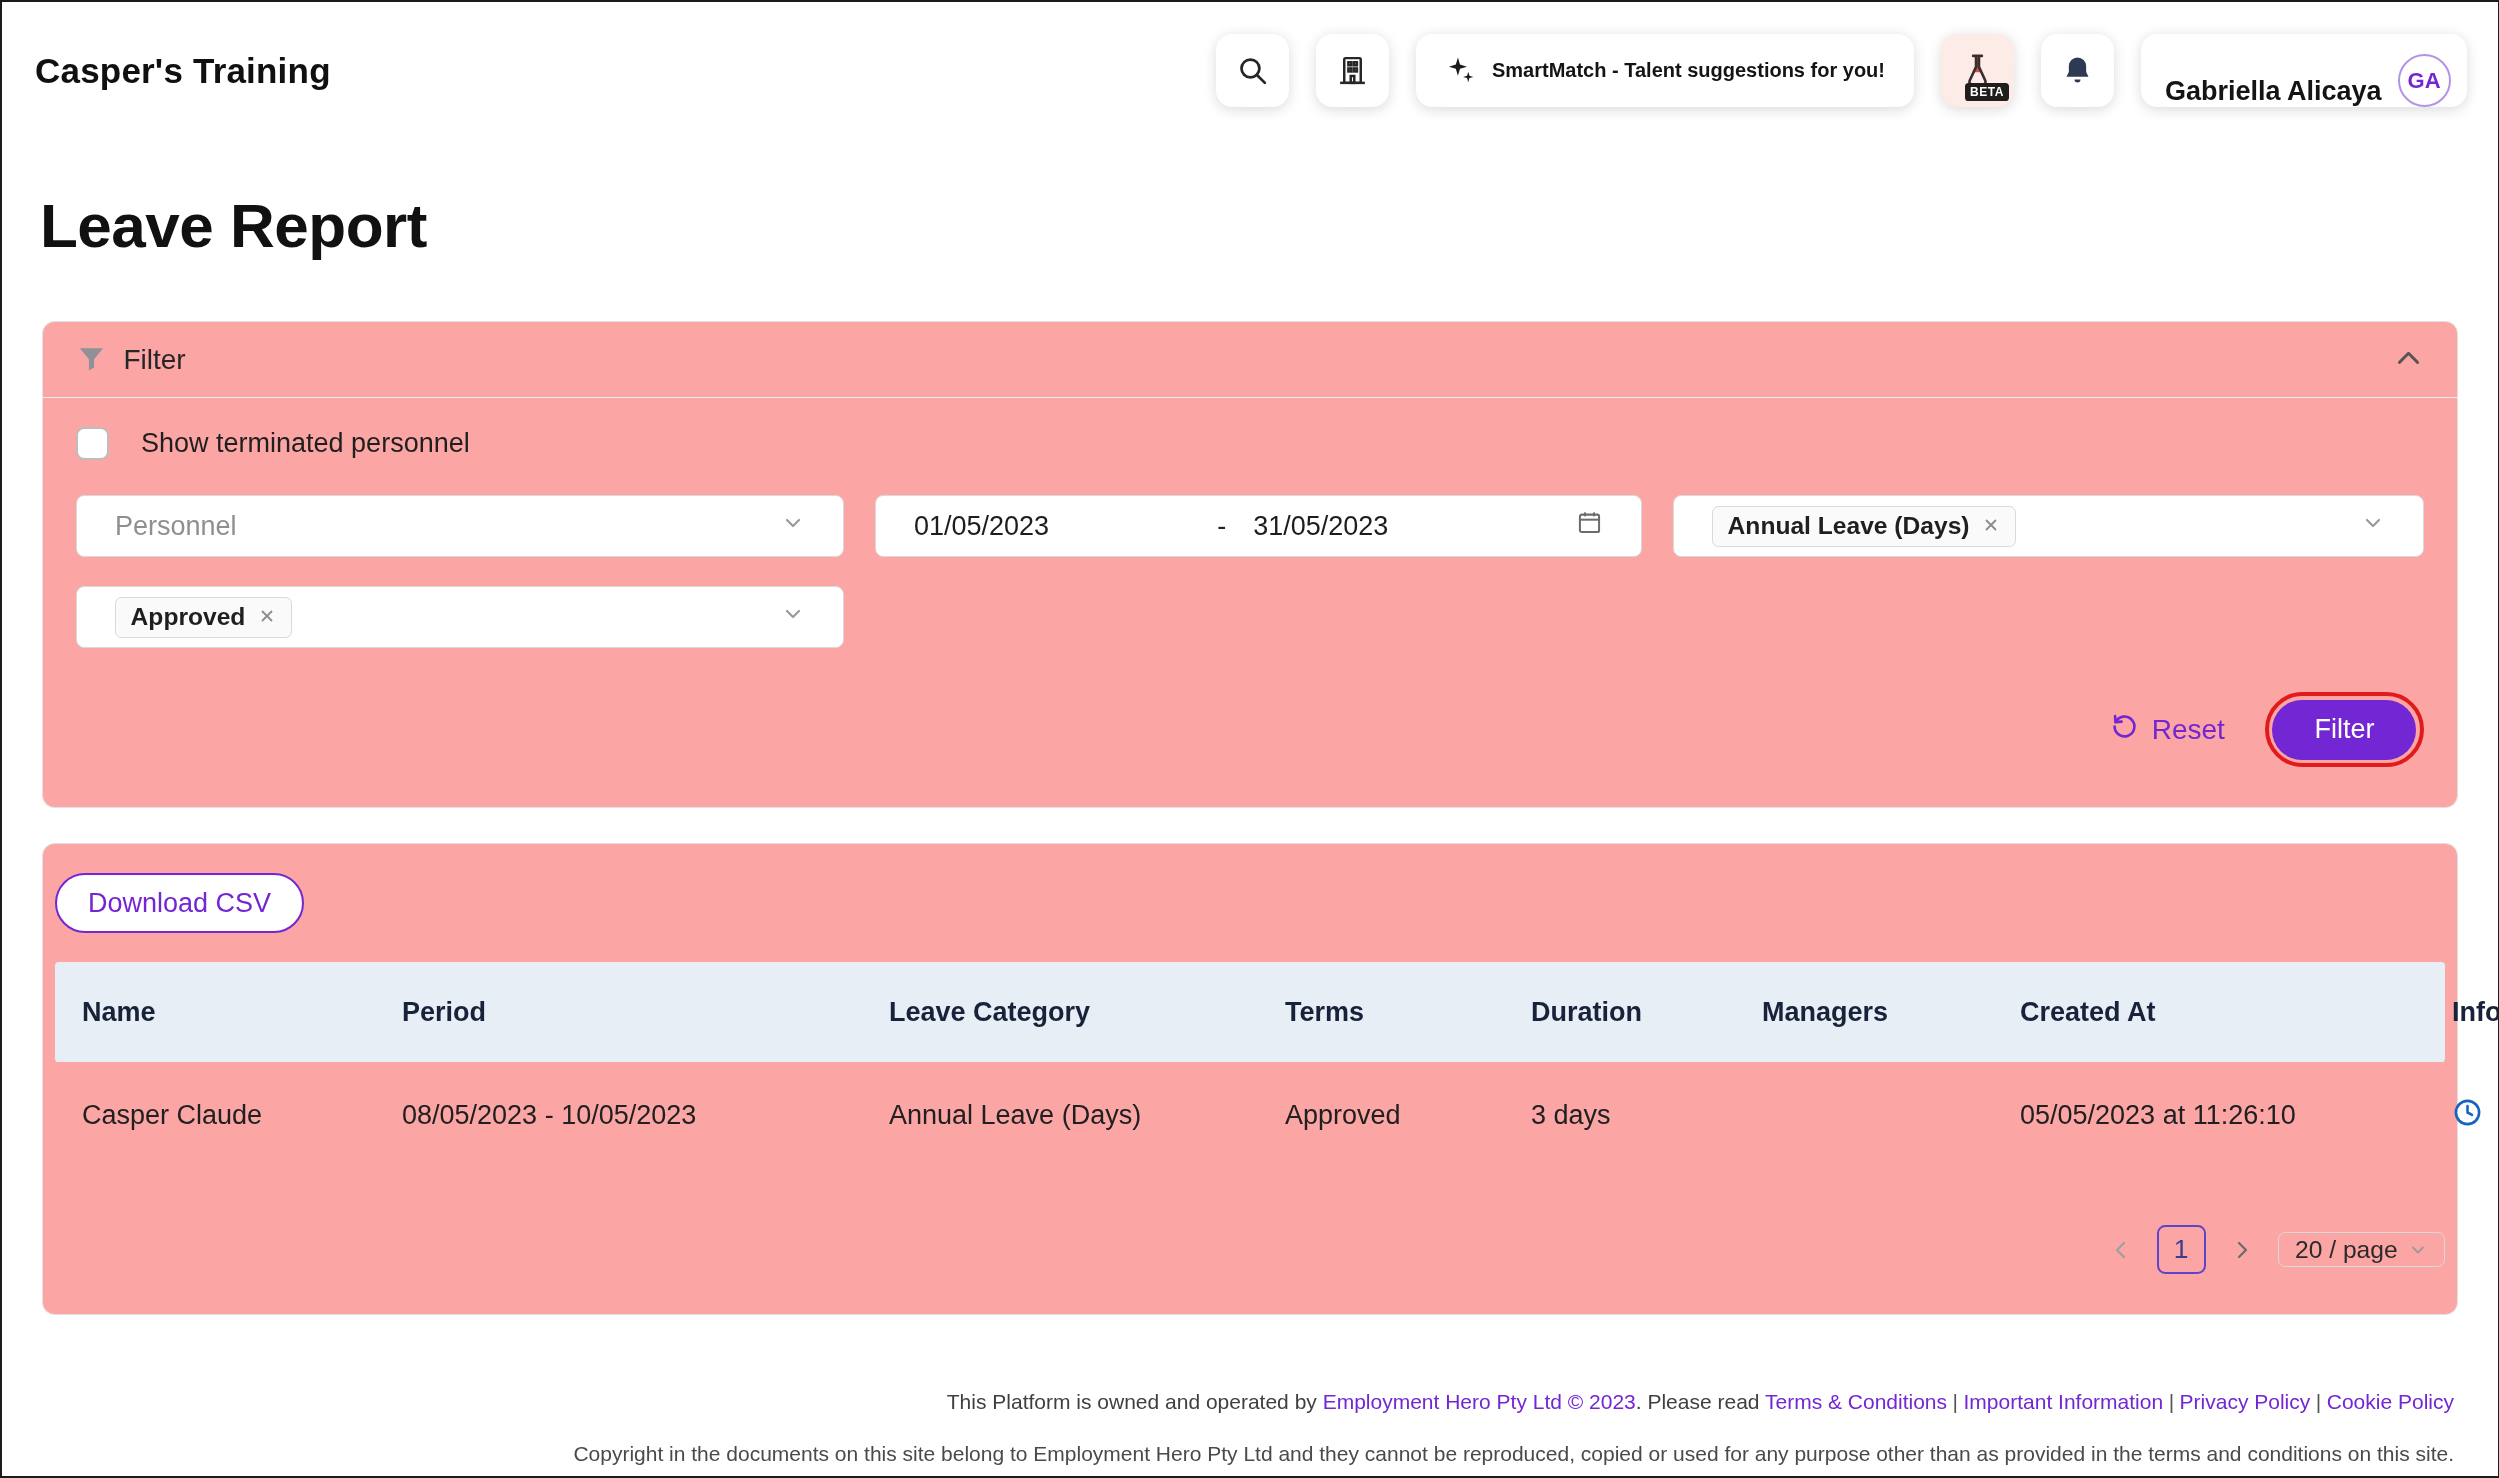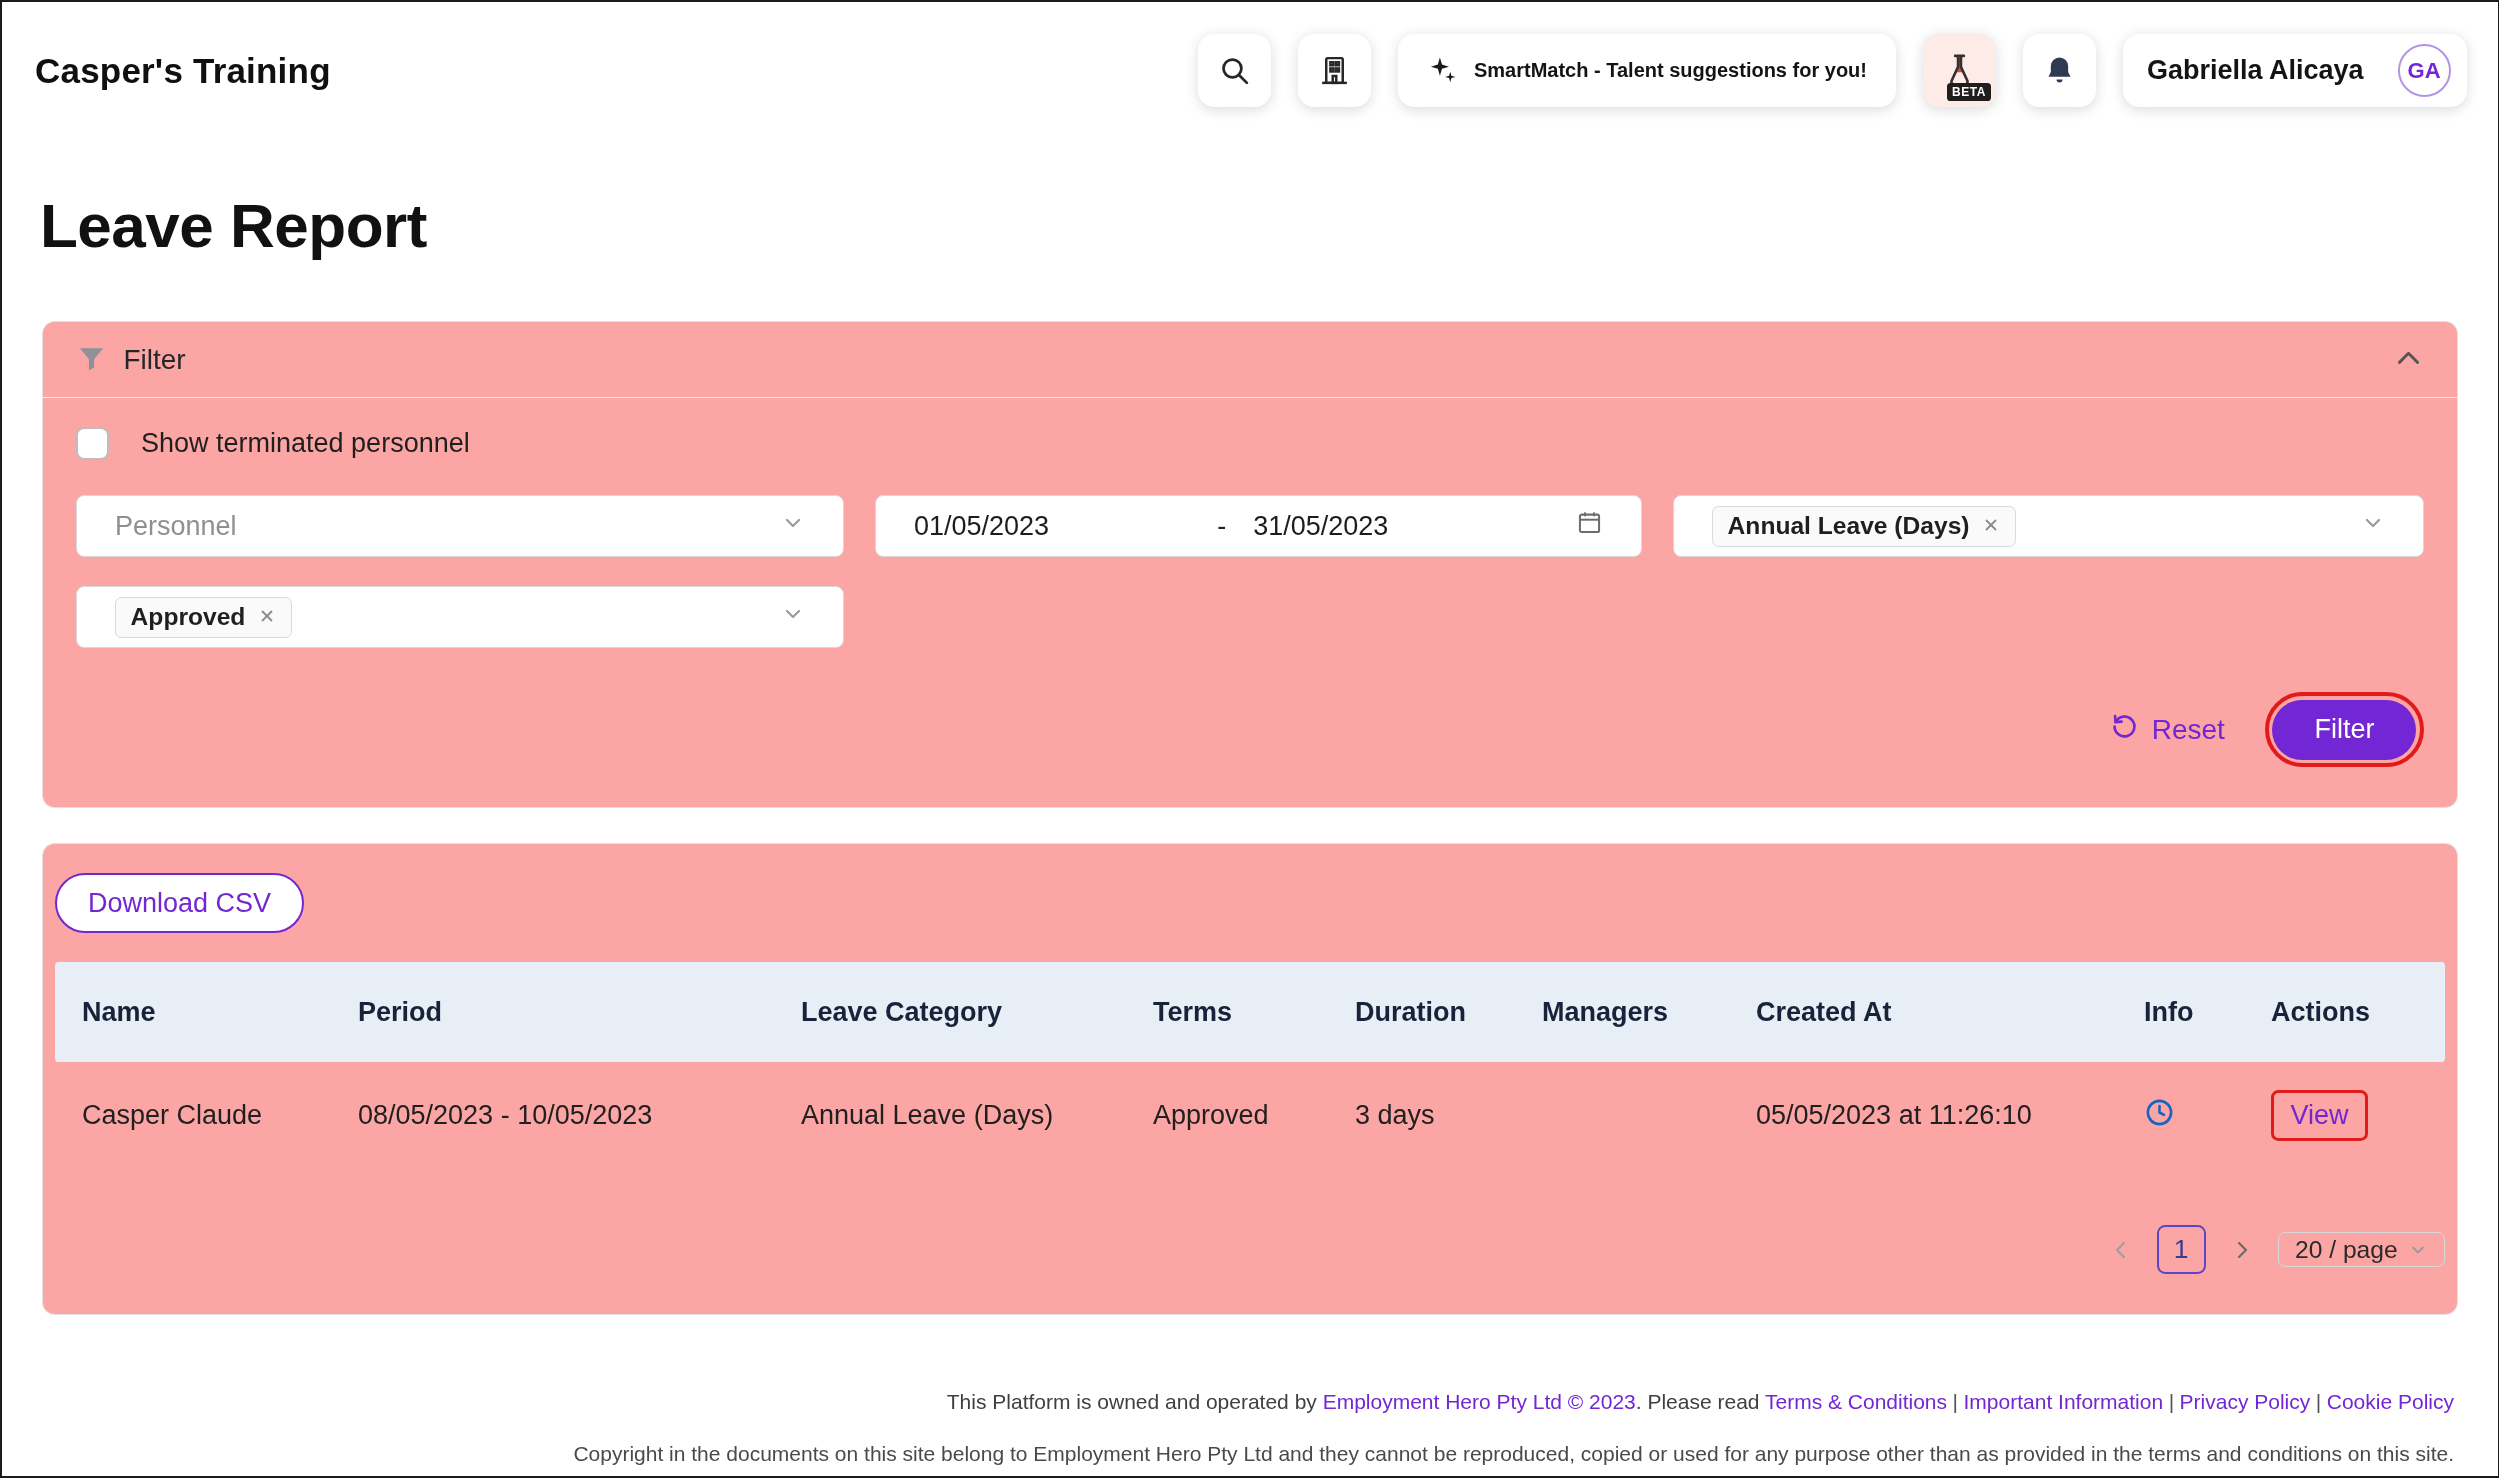--- a/index.html
+++ b/index.html
@@ -9,21 +9,21 @@
 
   
   .topbar { height:137px; display:flex; align-items:center; justify-content:space-between; padding:0 31px 0 33px; }
   .app-title { font-size:35px; font-weight:800; color:#101010; letter-spacing:0.2px; }
   .topbar-right { display:flex; align-items:center; gap:27px; }
   .hbtn { height:73px; min-width:73px; border-radius:16.4px; background:#fff; box-shadow:0 2.7px 12.7px rgba(0,0,0,.14); display:flex; align-items:center; justify-content:center; cursor:pointer; border:none; position:relative; }
   .hbtn svg { display:block; }
   .smartmatch { padding:0 29px; gap:16.4px; font-size:20px; font-weight:700; color:#141414; white-space:nowrap; }
   .labs-btn { background:#fcebe7; }
   .beta-badge { position:absolute; right:4.6px; bottom:6.4px; background:#201d1d; color:#fff; font-size:12px; font-weight:700; padding:1.8px 5.5px; border-radius:3.6px; letter-spacing:0.5px; }
-  .profile { padding:0 16.4px 0 24px; gap:34px; }
+  .profile { padding:0 16.4px 0 24px; gap:16px;align-items:flex-end; }
   .profile-name { font-size:27px; font-weight:700; color:#141414; white-space:nowrap; }
   .avatar { width:53px; height:53px; border-radius:50%; border:2.7px solid #b394e4; color:#7326d3; display:flex; align-items:center; justify-content:center; font-size:22px; font-weight:700; }
 
   
   h1.page-title { margin:51px 0 60px 38px; font-size:62px; font-weight:800; color:#111; letter-spacing:-0.5px; }
 
   
   .card { margin:0 40px; border:1.8px solid #e1e1e1; border-radius:12.7px; background:#fca5a5; }
   .card-header { height:76px; display:flex; align-items:center; padding:0 33px; border-bottom:1.8px solid #ececec; }
   .card-header .ttl { font-size:28px; font-weight:500; color:#262626; margin-left:16.4px; }
@@ -52,21 +52,21 @@
 
   .filter-actions { display:flex; align-items:center; justify-content:flex-end; gap:40px; margin-top:44px; }
   .reset-link { display:flex; align-items:center; gap:12.7px; color:#7326d3; font-size:28px; cursor:pointer; }
   .annotation-box { border:4.6px solid #e11b1b; border-radius:38px; padding:3.6px; }
   .filter-btn { height:60px; padding:0 42px; border:none; border-radius:30px; background:#7326d3; color:#fff; font-size:27px; font-weight:500; cursor:pointer; font-family:inherit; }
 
   
   .table-card { margin-top:35px; padding:29px 12px 40px; }
   .csv-btn { display:inline-flex; align-items:center; height:60px; padding:0 31px; border:2.7px solid #7326d3; border-radius:33px; background:#fff; color:#7326d3; font-size:27px; cursor:pointer; font-family:inherit; margin-bottom:29px; }
 
-  .grid-row { display:grid; grid-template-columns:276px 443px 352px 202px 187px 214px 388px 127px 1fr; align-items:center; }
+  .grid-row { display:grid; grid-template-columns:276px 443px 352px 202px 187px 214px 388px 127px 1fr; align-items:center;gap:44px; }
   .thead { background:#e8eef5; height:100px; border-radius:3.6px; }
   .thead .cell { font-size:27px; font-weight:700; color:#17233a; }
   .cell { padding:0 14.6px 0 27px; font-size:27px; color:#202020; }
   .trow { height:107px; }
   .dur { font-weight:500; }
   .view-wrap { display:inline-block; border:3.6px solid #e11b1b; border-radius:7.3px; padding:7.3px 16.4px; }
   .view-link { color:#7326d3; font-size:27px; text-decoration:none; cursor:pointer; }
 
   .pagination { display:flex; align-items:center; justify-content:flex-end; gap:18px; margin-top:56px; }
   .pg-arrow { width:36px; height:36px; display:flex; align-items:center; justify-content:center; cursor:pointer; }

